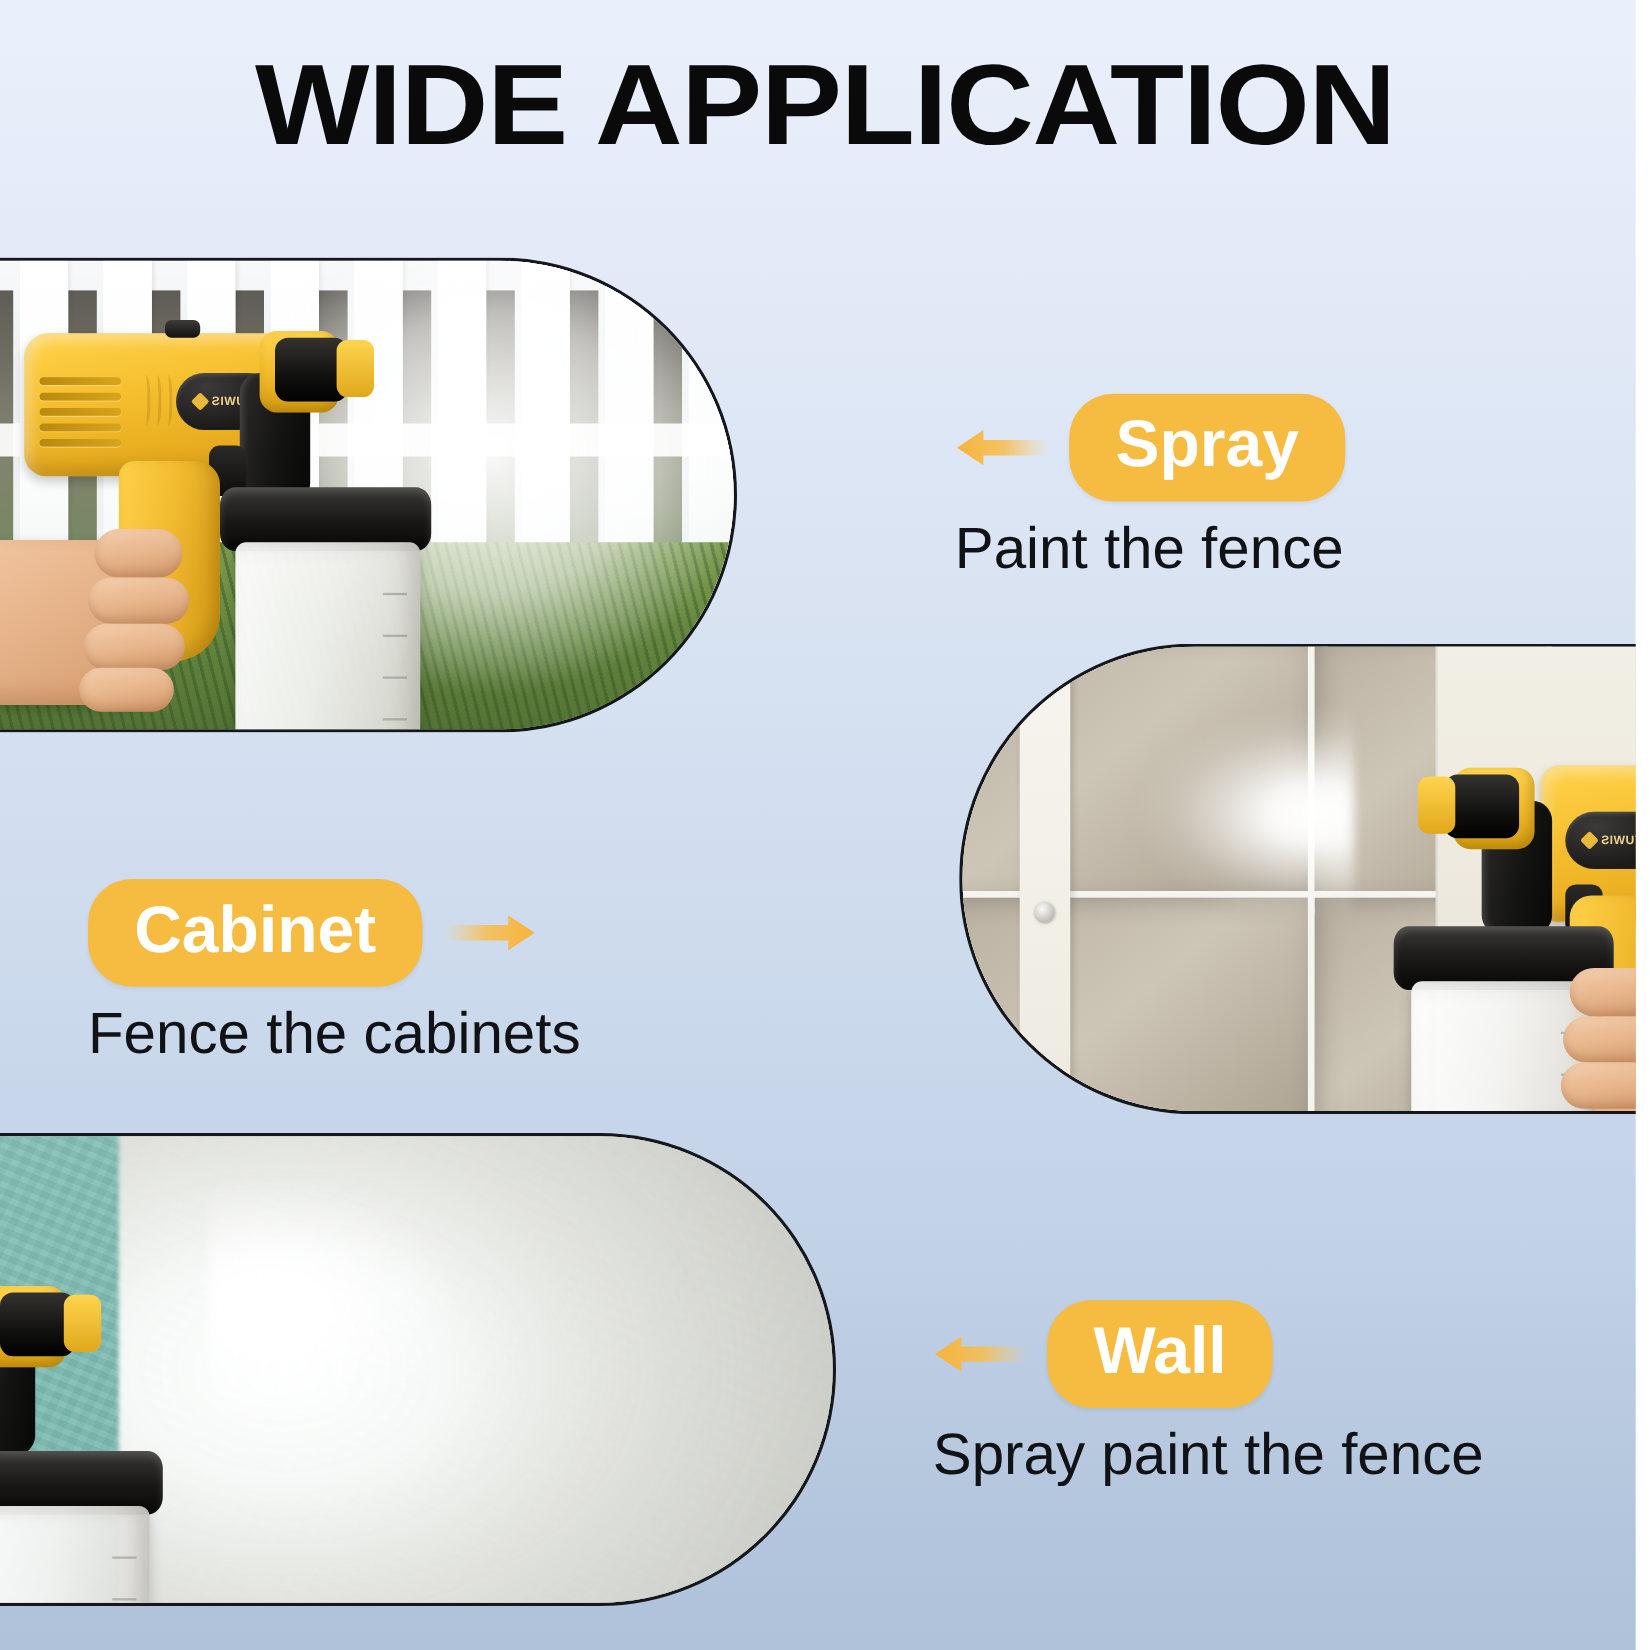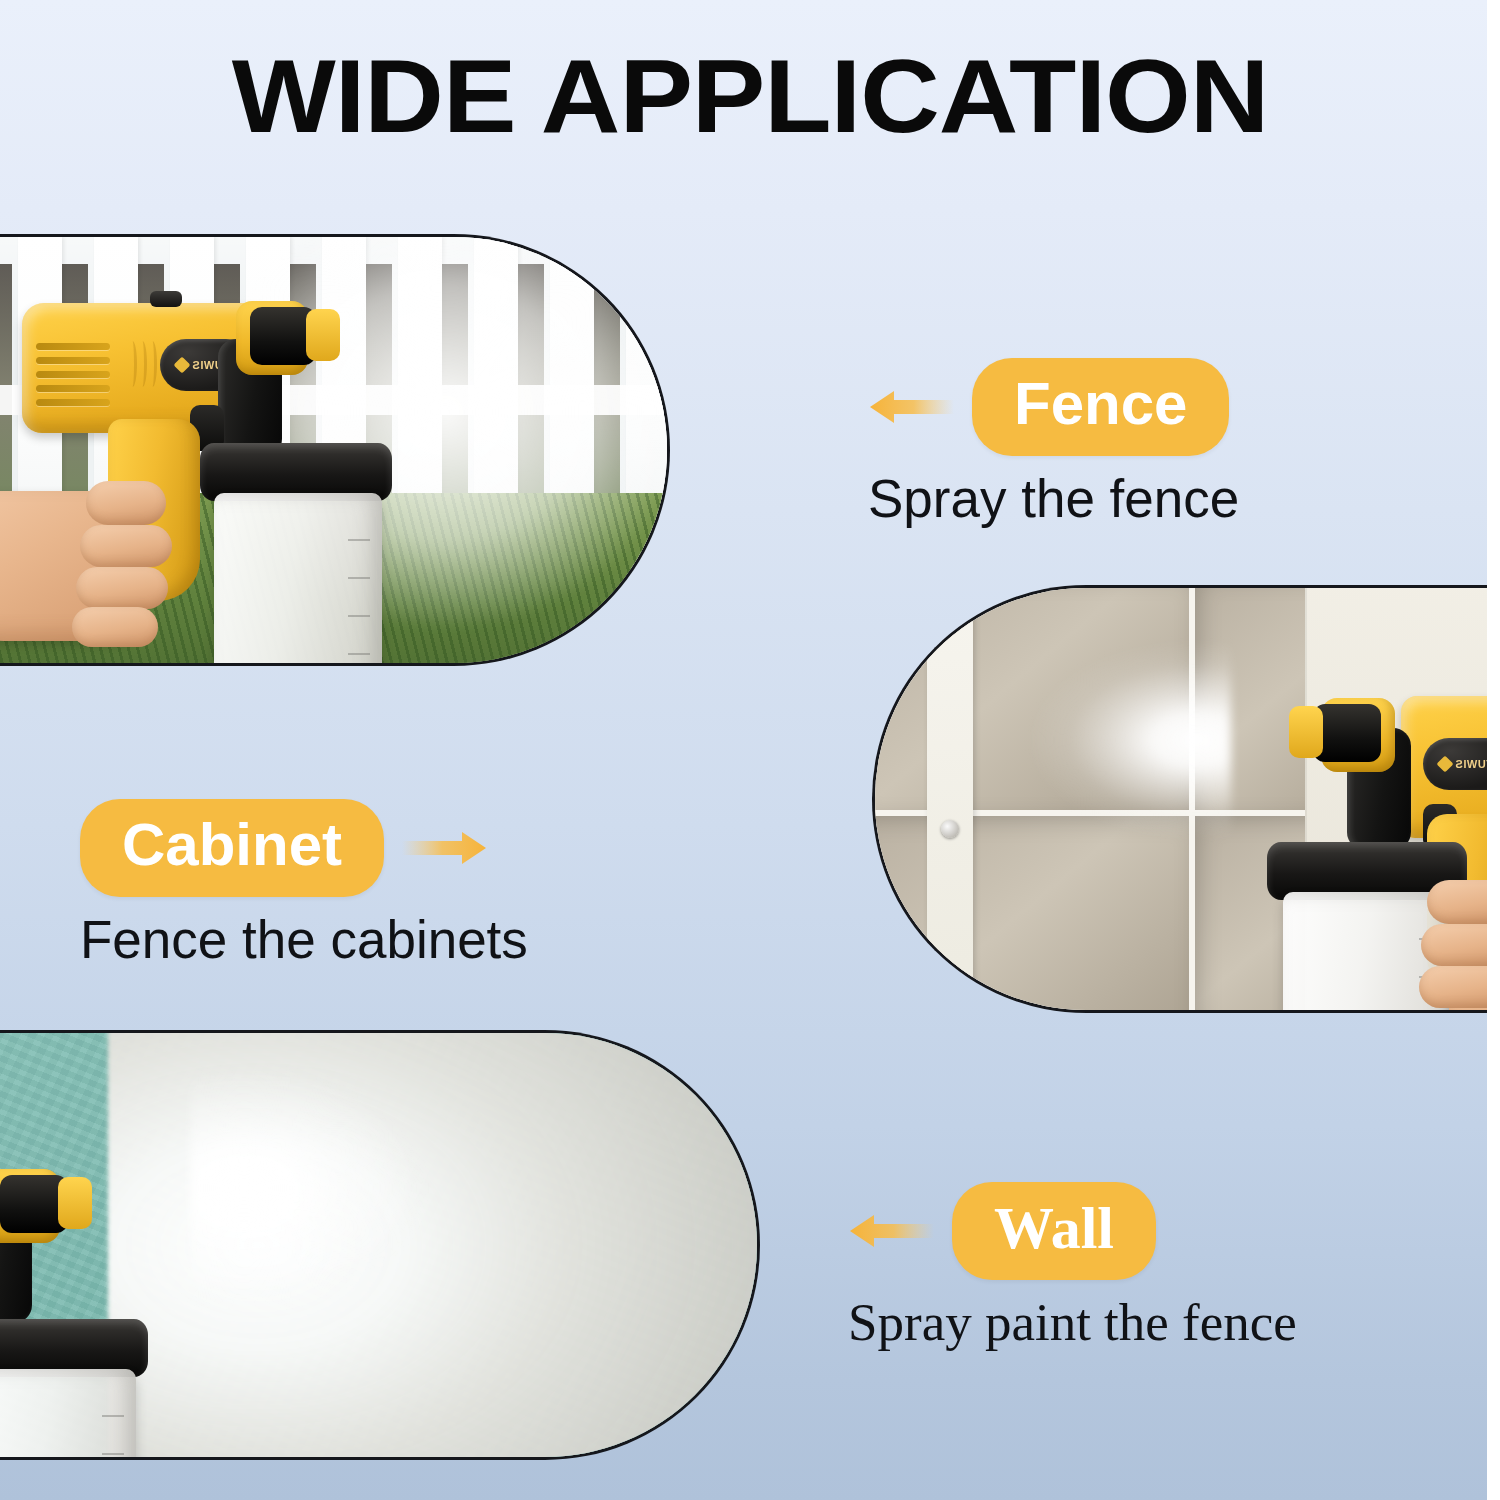--- a/index.html
+++ b/index.html
@@ -328,23 +328,23 @@
           <defs>
             <linearGradient id="gradL" x1="0" y1="0" x2="1" y2="0">
               <stop offset="0%" stop-color="#f6b339" stop-opacity="1"></stop>
               <stop offset="52%" stop-color="#f7bd4d" stop-opacity=".85"></stop>
               <stop offset="100%" stop-color="#f9cd74" stop-opacity="0"></stop>
             </linearGradient>
           </defs>
           <path d="M2,20 L26,4 L26,13 L86,13 L86,27 L26,27 L26,36 Z" fill="url(#gradL)"></path>
         </svg>
       </span>
-      <span class="pill">Fence</span>
-    </div>
-    <div class="caption">Spray the fence</div>
+      <span class="pill">Spray</span>
+    </div>
+    <div class="caption">Paint the fence</div>
   </div>
 
   <div class="label-block" style="left:80px;top:799px;">
     <div class="badge-row">
       <span class="pill">Cabinet</span>
       <span class="arrow">
         <svg viewBox="0 0 86 40" xmlns="http://www.w3.org/2000/svg">
           <defs>
             <linearGradient id="gradR" x1="0" y1="0" x2="1" y2="0">
               <stop offset="0%" stop-color="#f9cd74" stop-opacity="0"></stop>
@@ -429,21 +429,21 @@
         <div class="cup-cap" style="left:182px;top:166px;width:198px;height:58px;"></div>
         <div class="cup" style="left:196px;top:216px;width:172px;height:204px;">
           <i style="top:46px;"></i>
             <i style="top:84px;"></i>
         </div>
 
       </div>
     </div>
   </div>
 
-  <div class="label-block" style="left:848px;top:1182px;font-family:Liberation Serif, serif;">
+  <div class="label-block" style="left:848px;top:1182px;">
     <div class="badge-row">
       <span class="arrow">
         <svg viewBox="0 0 86 40" xmlns="http://www.w3.org/2000/svg">
           <defs>
             <linearGradient id="gradL2" x1="0" y1="0" x2="1" y2="0">
               <stop offset="0%" stop-color="#f6b339" stop-opacity="1"></stop>
               <stop offset="52%" stop-color="#f7bd4d" stop-opacity=".85"></stop>
               <stop offset="100%" stop-color="#f9cd74" stop-opacity="0"></stop>
             </linearGradient>
           </defs>

